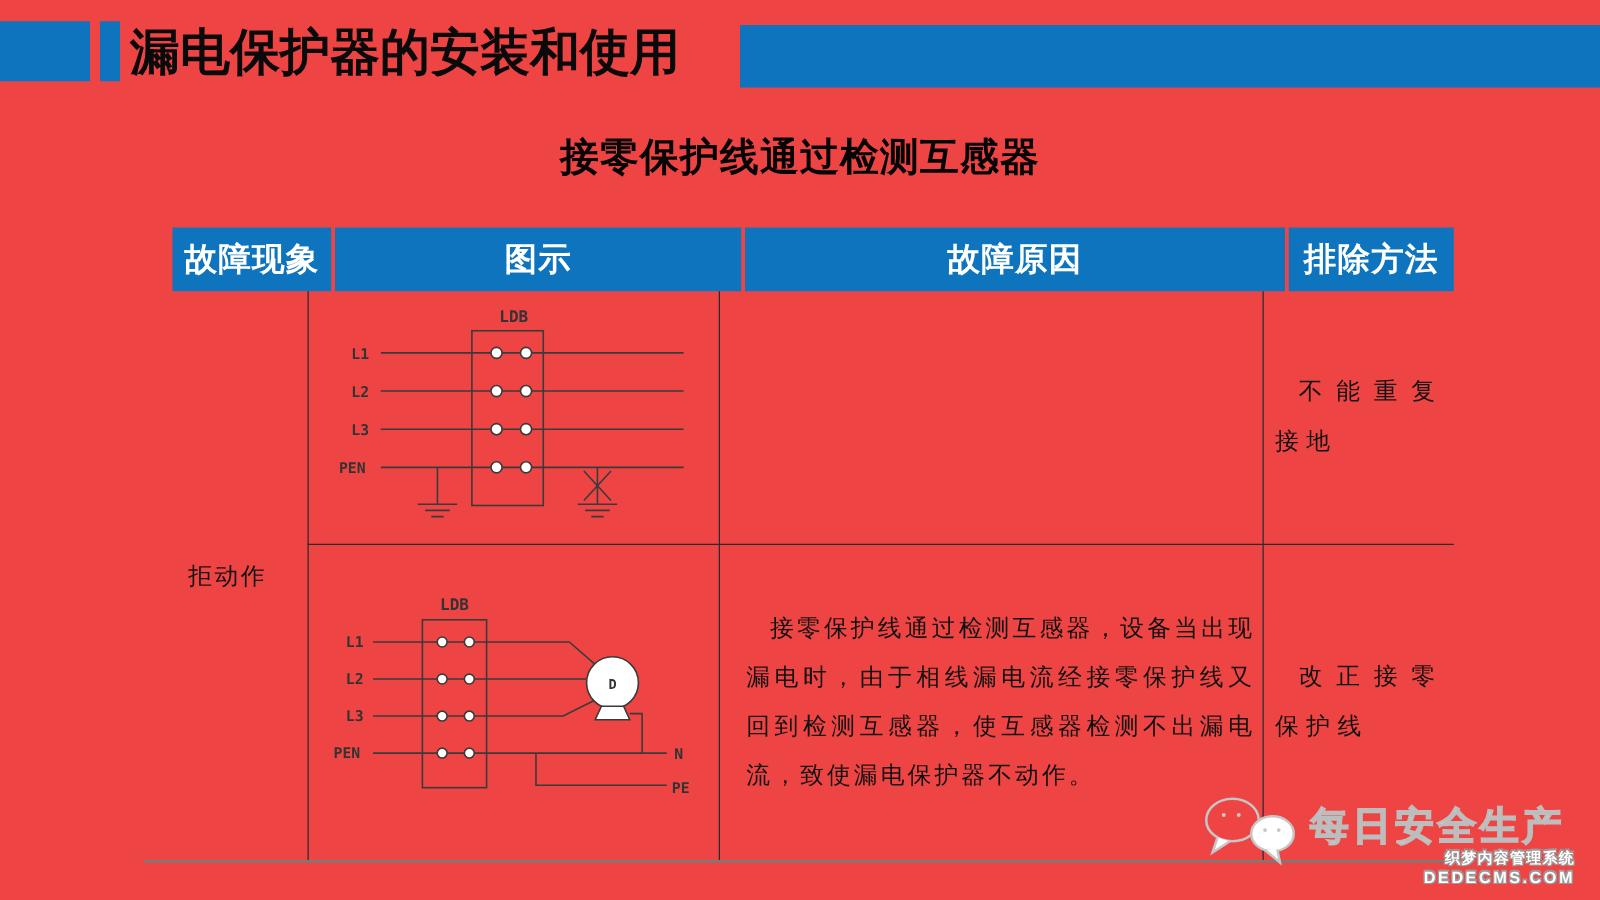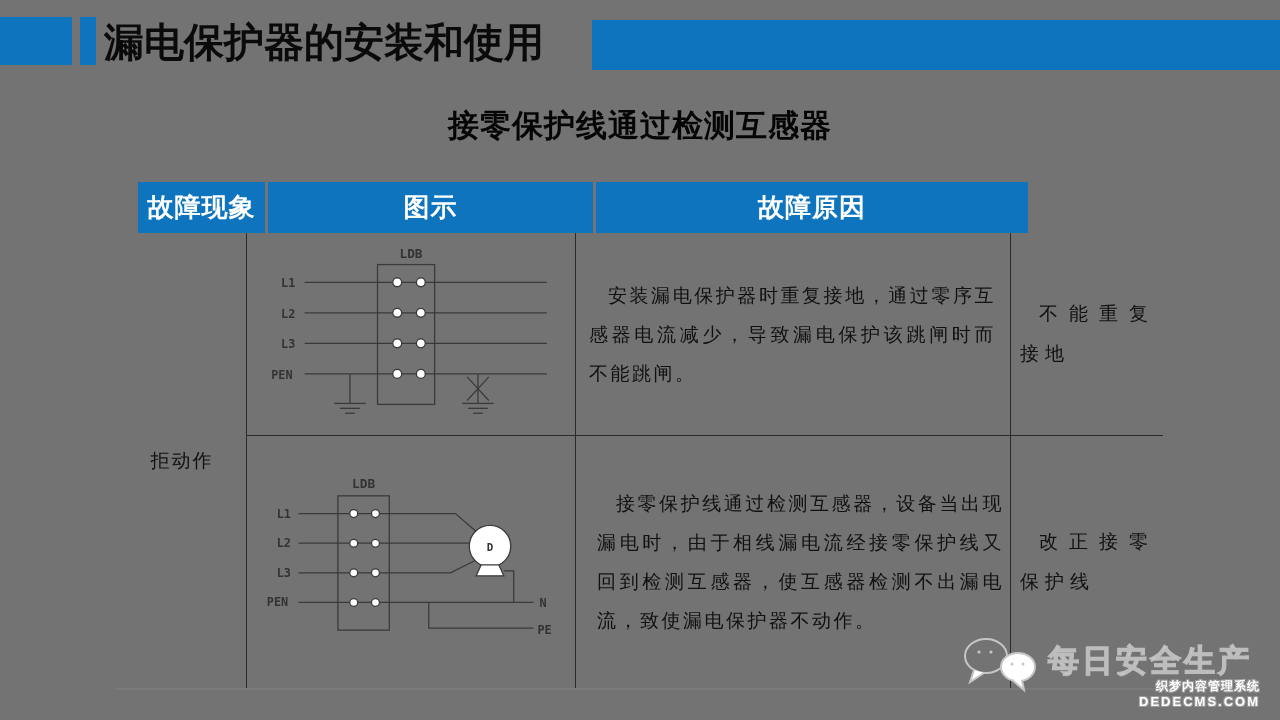--- a/index.html
+++ b/index.html
@@ -1,18 +1,18 @@
 <!DOCTYPE html>
 <html><head>
 <meta charset="utf-8">
 <style>
   * { margin:0; padding:0; box-sizing:border-box; }
   html,body { background:#ffffff; }
   .slide {
-    position:relative; width:1280px; height:720px; background:#737373;
+    position:relative; width:1280px; height:720px; background:#ef4444;
     overflow:hidden; font-family:"Liberation Sans", sans-serif;
   }
   :root { --blue:#0e74bd; --ink:#111111; }
 
   
   .hdr-rect-left  { position:absolute; left:0;   top:17px; width:72px;  height:48px; background:var(--blue); }
   .hdr-bar-small  { position:absolute; left:80px; top:17px; width:16px;  height:48px; background:var(--blue); }
   .hdr-bar-right  { position:absolute; left:592px; top:20px; width:688px; height:50px; background:var(--blue); }
   .page-title {
     position:absolute; left:104px; top:16px; height:52px; line-height:52px;
@@ -87,20 +87,21 @@
   <div class="page-title">漏电保护器的安装和使用</div>
   <div class="hdr-bar-right"></div>
 
   <div class="subtitle">接零保护线通过检测互感器</div>
 
   <div class="tbl">
     <div class="thead">
       <div class="th c1">故障现象</div>
       <div class="th c2">图示</div>
       <div class="th c3">故障原因</div>
+      <div class="th c4">排除方法</div>
     </div>
 
     <div class="vline v1"></div>
     <div class="vline v2"></div>
     <div class="vline v3"></div>
     <div class="hline-row"></div>
     <div class="hline-bottom"></div>
 
     <div class="cell cell-label">拒动作</div>
 
@@ -132,23 +133,20 @@
 
         <line x1="228" y1="138" x2="228" y2="168"></line>
         <line x1="212" y1="168" x2="244" y2="168"></line>
         <line x1="218" y1="173" x2="238" y2="173"></line>
         <line x1="223" y1="178" x2="233" y2="178"></line>
         <line x1="217" y1="141" x2="239" y2="165"></line>
         <line x1="239" y1="141" x2="217" y2="165"></line>
       </svg>
     </div>
 
-    <div class="cell cell-cause-1">
-      <div class="cause-text">安装漏电保护器时重复接地，通过零序互感器电流减少，导致漏电保护该跳闸时而不能跳闸。</div>
-    </div>
 
     <div class="cell cell-rem-1">
       <div class="remedy-text">不能重复接地</div>
     </div>
 
     <div class="cell cell-diag-2">
       <svg class="diag-svg" width="316" height="183" viewBox="0 0 320 185" fill="none" stroke-width="1.3">
         <text x="112" y="18" text-anchor="middle" font-size="13">LDB</text>
         <rect x="86" y="26" width="52" height="136"></rect>
         <text x="24" y="48" font-size="12">L1</text>

